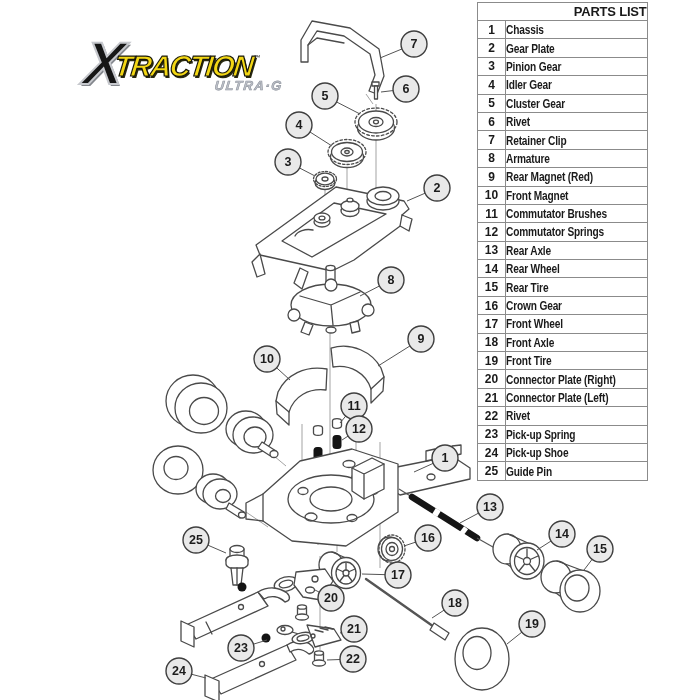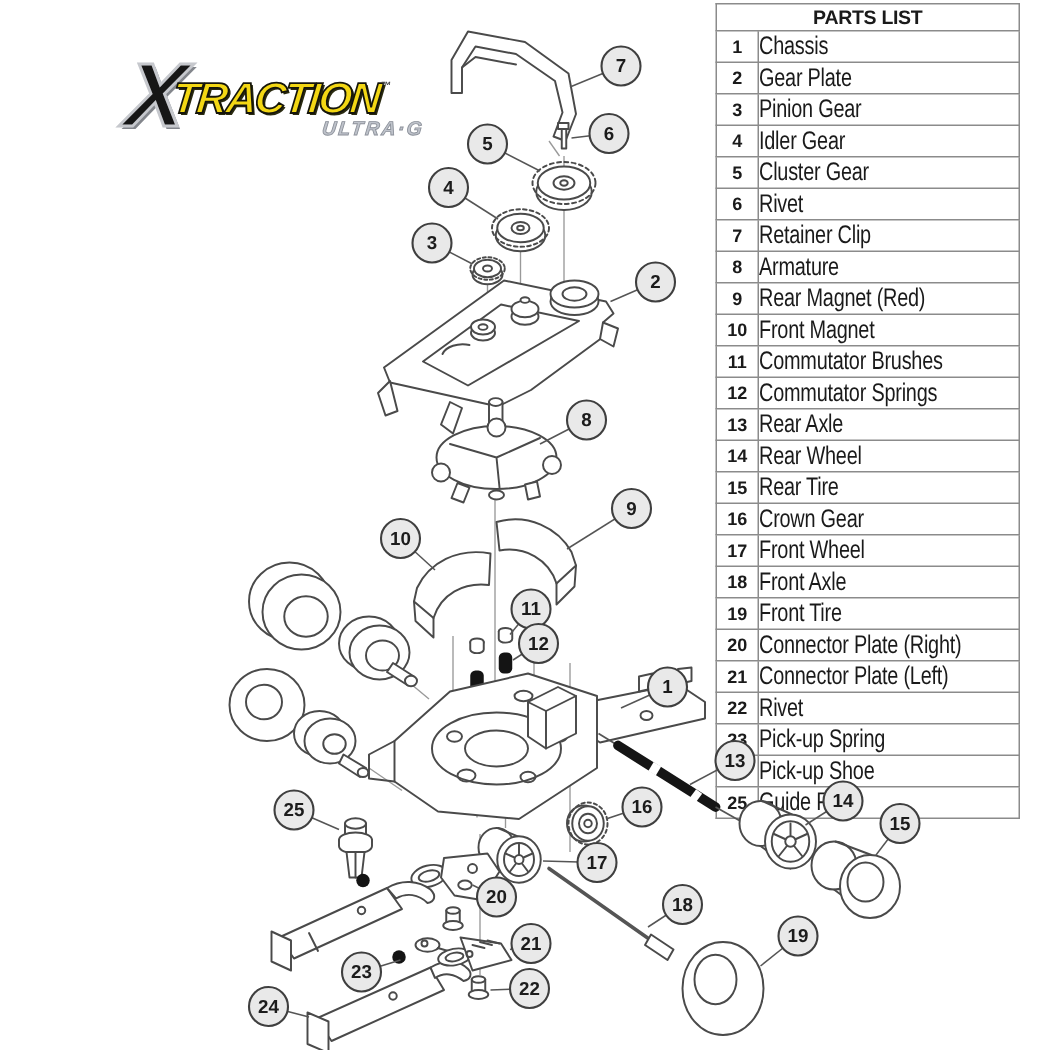--- a/index.html
+++ b/index.html
@@ -14,23 +14,23 @@
   .logo-traction{font-size:29px;font-weight:bold;font-style:italic;color:#f3d714;
           letter-spacing:-1.5px;-webkit-text-stroke:1.2px #15150a;margin-left:-9px;
           margin-bottom:8px;text-shadow:1.5px 1.5px 0 #2a2a10;}
   .logo-tm{font-size:7px;font-weight:bold;color:#444;margin-bottom:30px;-webkit-text-stroke:0;}
   .logo-sub{text-align:right;font-size:13px;font-weight:bold;font-style:italic;color:#bfc3cb;
           -webkit-text-stroke:0.6px #8d929b;letter-spacing:1.5px;margin-top:-13px;padding-right:4px;}
 
   
   table.parts{position:absolute;left:477px;top:2px;border-collapse:collapse;background:#fff;}
   table.parts th,table.parts td{border:1px solid #8b8b8b;padding:0;color:#1a1a1a;}
-  th.title{width:134px;height:17px;font-size:13px;font-weight:bold;letter-spacing:-0.2px;text-align:center;}
+  th.title{width:134px;height:17px;font-size:13px;font-weight:bold;letter-spacing:-0.2px;text-align:right;}
   td.num{width:27px;height:17.4px;text-align:center;font-size:12px;font-weight:bold;}
-  td.name{width:107px;font-size:17px;font-weight:normal;white-space:nowrap;padding-left:5px;}
+  td.name{width:107px;font-size:13px;font-weight:bold;white-space:nowrap;padding-left:5px;}
   td.name .cond{display:inline-block;transform:scaleX(0.78);transform-origin:0 50%;letter-spacing:-0.2px;}
 
   
   svg.diagram{position:absolute;left:0;top:0;}
   .part{stroke:#4a4a4a;stroke-width:1.3;fill:#ffffff;stroke-linejoin:round;stroke-linecap:round;}
   .thin{stroke:#999;stroke-width:0.9;fill:none;}
   .nofill{fill:none;}
   .dark{fill:#141414;stroke:none;}
   .callout-line{stroke:#555;stroke-width:1;}
   .callout-circle{fill:#e9e9e9;stroke:#3f3f3f;stroke-width:1.4;}

